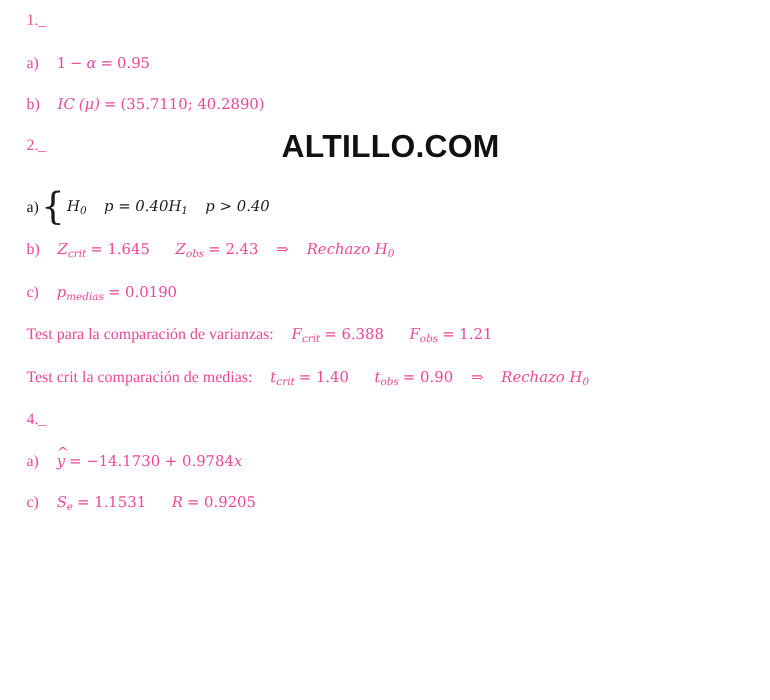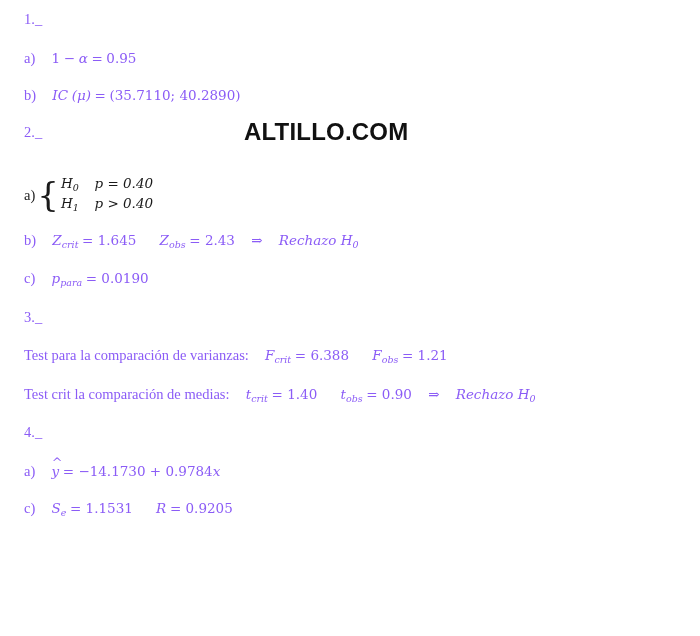--- a/index.html
+++ b/index.html
@@ -25,21 +25,21 @@
     position: absolute;
     left: 24px;
     top: 0;
     width: 640px;
   }
   .line {
     font-size: 14.5px;
     line-height: 1.25;
     margin: 0 0 19px 0;
     white-space: nowrap;
-    color: #8b5cf6;
+    color: #ec4899;
   }
   .num-head {
     font-size: 14px;
     margin-bottom: 20px;
   }
   .mi {
     font-style: italic;
     font-family: "DejaVu Serif", serif;
     font-size: 13.5px;
   }
@@ -63,25 +63,25 @@
     font-family: "Liberation Serif", serif;
     font-size: 14.5px;
     font-style: normal;
   }
   .sp { display: inline-block; width: 9px; }
   .spw { display: inline-block; width: 16px; }
 
   
   .watermark {
     position: absolute;
-    left: 244px;
+    left: 256px;
     top: 118px;
     font-family: "Liberation Sans", sans-serif;
     font-weight: bold;
-    font-size: 24px;
+    font-size: 29px;
     letter-spacing: 0.2px;
     color: #111111;
   }
 
   
   .sys-row {
     display: flex;
     align-items: center;
     margin: 0 0 16px 0;
   }
@@ -95,21 +95,20 @@
     font-family: "DejaVu Serif", serif;
     font-size: 34px;
     line-height: 0.82;
     font-weight: 300;
     margin-right: 2px;
     position: relative;
     top: 1px;
   }
   .sys-lines {
     display: flex;
-    flex-direction: column;
     justify-content: flex-end;
   }
   .sys-lines div {
     font-size: 13.5px;
     line-height: 1.42;
     white-space: nowrap;
   }
   .hat {
     position: relative;
     display: inline-block;
@@ -186,27 +185,24 @@
       <span class="mo">= 2.43</span>
       <span class="sp"></span>
       <span class="mo">⇒</span>
       <span class="sp"></span>
       <span class="mi">Rechazo H</span><span class="sub">0</span>
     </div>
 
     <div class="line">
       <span class="txt">c)</span>
       <span class="sp"></span>
-      <span class="mi">p</span><span class="sub">para</span>
+      <span class="mi">p</span><span class="sub">medias</span>
       <span class="mo">= 0.0190</span>
     </div>
 
-    <div class="line num-head">
-      <span class="txt">3._</span>
-    </div>
 
     <div class="line">
       <span class="txt">Test para la comparación de varianzas:</span>
       <span class="sp"></span>
       <span class="mi">F</span><span class="sub">crit</span>
       <span class="mo">= 6.388</span>
       <span class="spw"></span>
       <span class="mi">F</span><span class="sub">obs</span>
       <span class="mo">= 1.21</span>
     </div>

